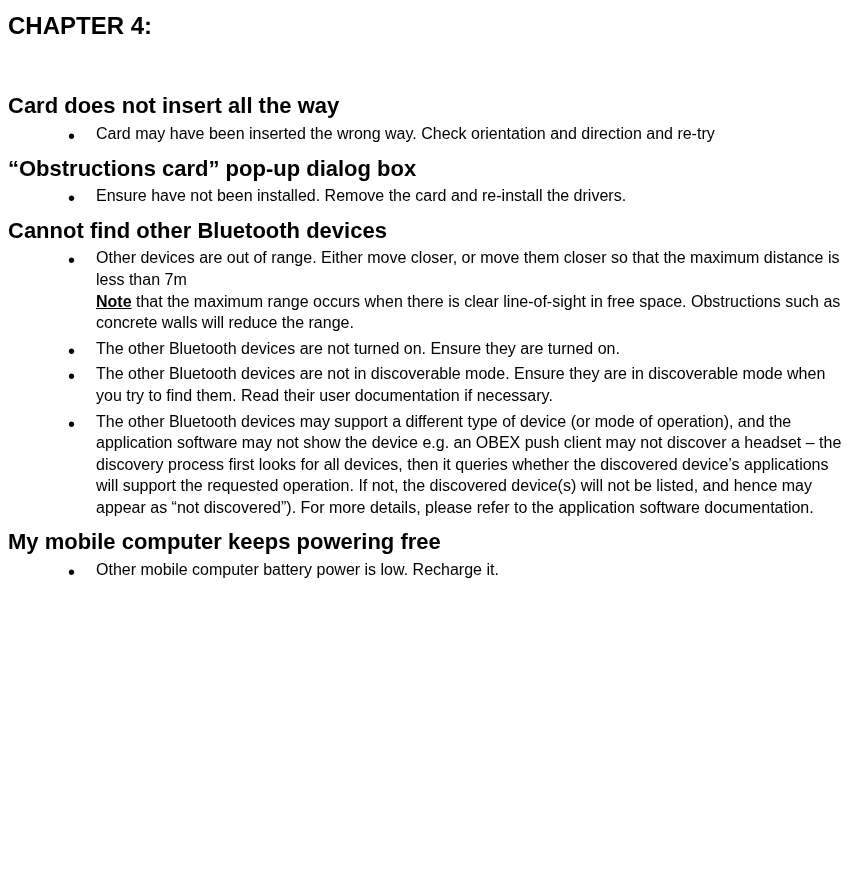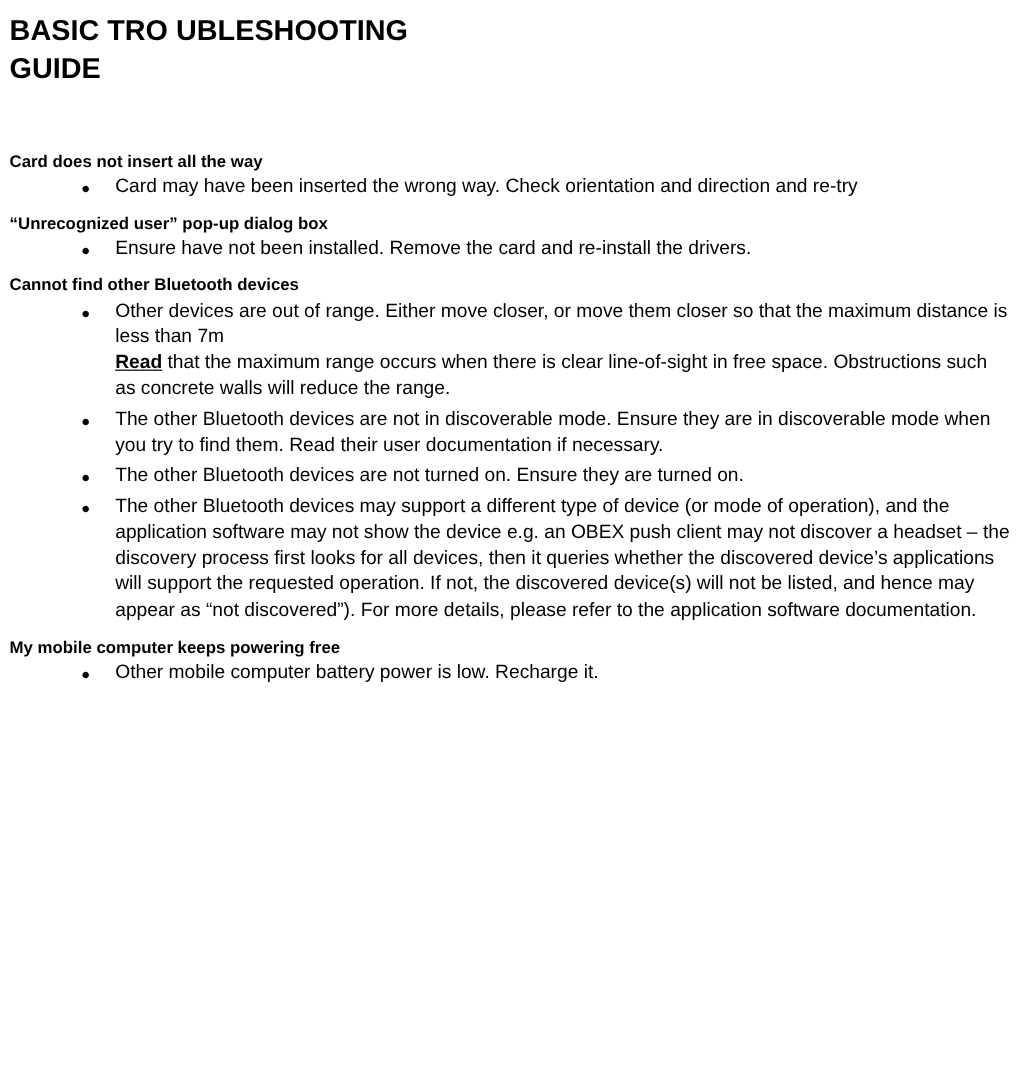--- a/index.html
+++ b/index.html
@@ -25,21 +25,21 @@
   }
   .chapter-label {
     width: 290px;
     flex-shrink: 0;
   }
   .chapter-title {
     flex: 1;
   }
   .section-heading {
     font-weight: bold;
-    font-size: 14px;
+    font-size: 22px;
     margin: 6px 0 2px 0;
     line-height: 1.3;
   }
   ul.bullets {
     margin: 0 0 10px 0;
     padding: 0 0 0 60px;
     list-style: none;
   }
   ul.bullets > li {
     position: relative;
@@ -58,43 +58,40 @@
   }
   .note-label {
     font-weight: bold;
     text-decoration: underline;
   }
 </style>
 </head>
 <body>
 
 <div class="chapter-header">
-  <div class="chapter-title">
-    <span>BASIC TRO UBLESHOOTING</span><br>
-    <span>GUIDE</span>
-  </div>
+  <div class="chapter-label">CHAPTER 4:</div>
 </div>
 
 <div class="section-heading">Card does not insert all the way</div>
 <ul class="bullets">
   <li><span>Card may have been inserted the wrong way.  Check orientation and direction and re-try</span></li>
 </ul>
 
-<div class="section-heading">“Unrecognized user” pop-up dialog box</div>
+<div class="section-heading">“Obstructions card” pop-up dialog box</div>
 <ul class="bullets">
   <li><span>Ensure have not been installed.  Remove the card and re-install the drivers.</span></li>
 </ul>
 
 <div class="section-heading">Cannot find other Bluetooth devices</div>
 <ul class="bullets">
   <li>
     <span>Other devices are out of range.  Either move closer, or move them closer so that the maximum distance is less than 7m</span><br>
-    <span class="note-label">Read</span><span> that the maximum range occurs when there is clear line-of-sight in free space.  Obstructions such as concrete walls will reduce the range.</span>
+    <span class="note-label">Note</span><span> that the maximum range occurs when there is clear line-of-sight in free space.  Obstructions such as concrete walls will reduce the range.</span>
   </li>
+  <li><span>The other Bluetooth devices are not turned on.  Ensure they are turned on.</span></li>
   <li><span>The other Bluetooth devices are not in discoverable mode.  Ensure they are in discoverable mode when you try to find them.  Read their user documentation if necessary.</span></li>
-  <li><span>The other Bluetooth devices are not turned on.  Ensure they are turned on.</span></li>
   <li><span>The other Bluetooth devices may support a different type of device (or mode of operation), and the application software may not show the device e.g. an OBEX push client may not discover a headset – the discovery process first looks for all devices, then it queries whether the discovered device’s applications will support the requested operation.  If not, the discovered device(s) will not be listed, and hence may appear as “not discovered”).  For more details, please refer to the application software documentation.</span></li>
 </ul>
 
 <div class="section-heading">My mobile computer keeps powering free</div>
 <ul class="bullets">
   <li><span>Other mobile computer battery power is low.  Recharge it.</span></li>
 </ul>
 
 </body></html>

